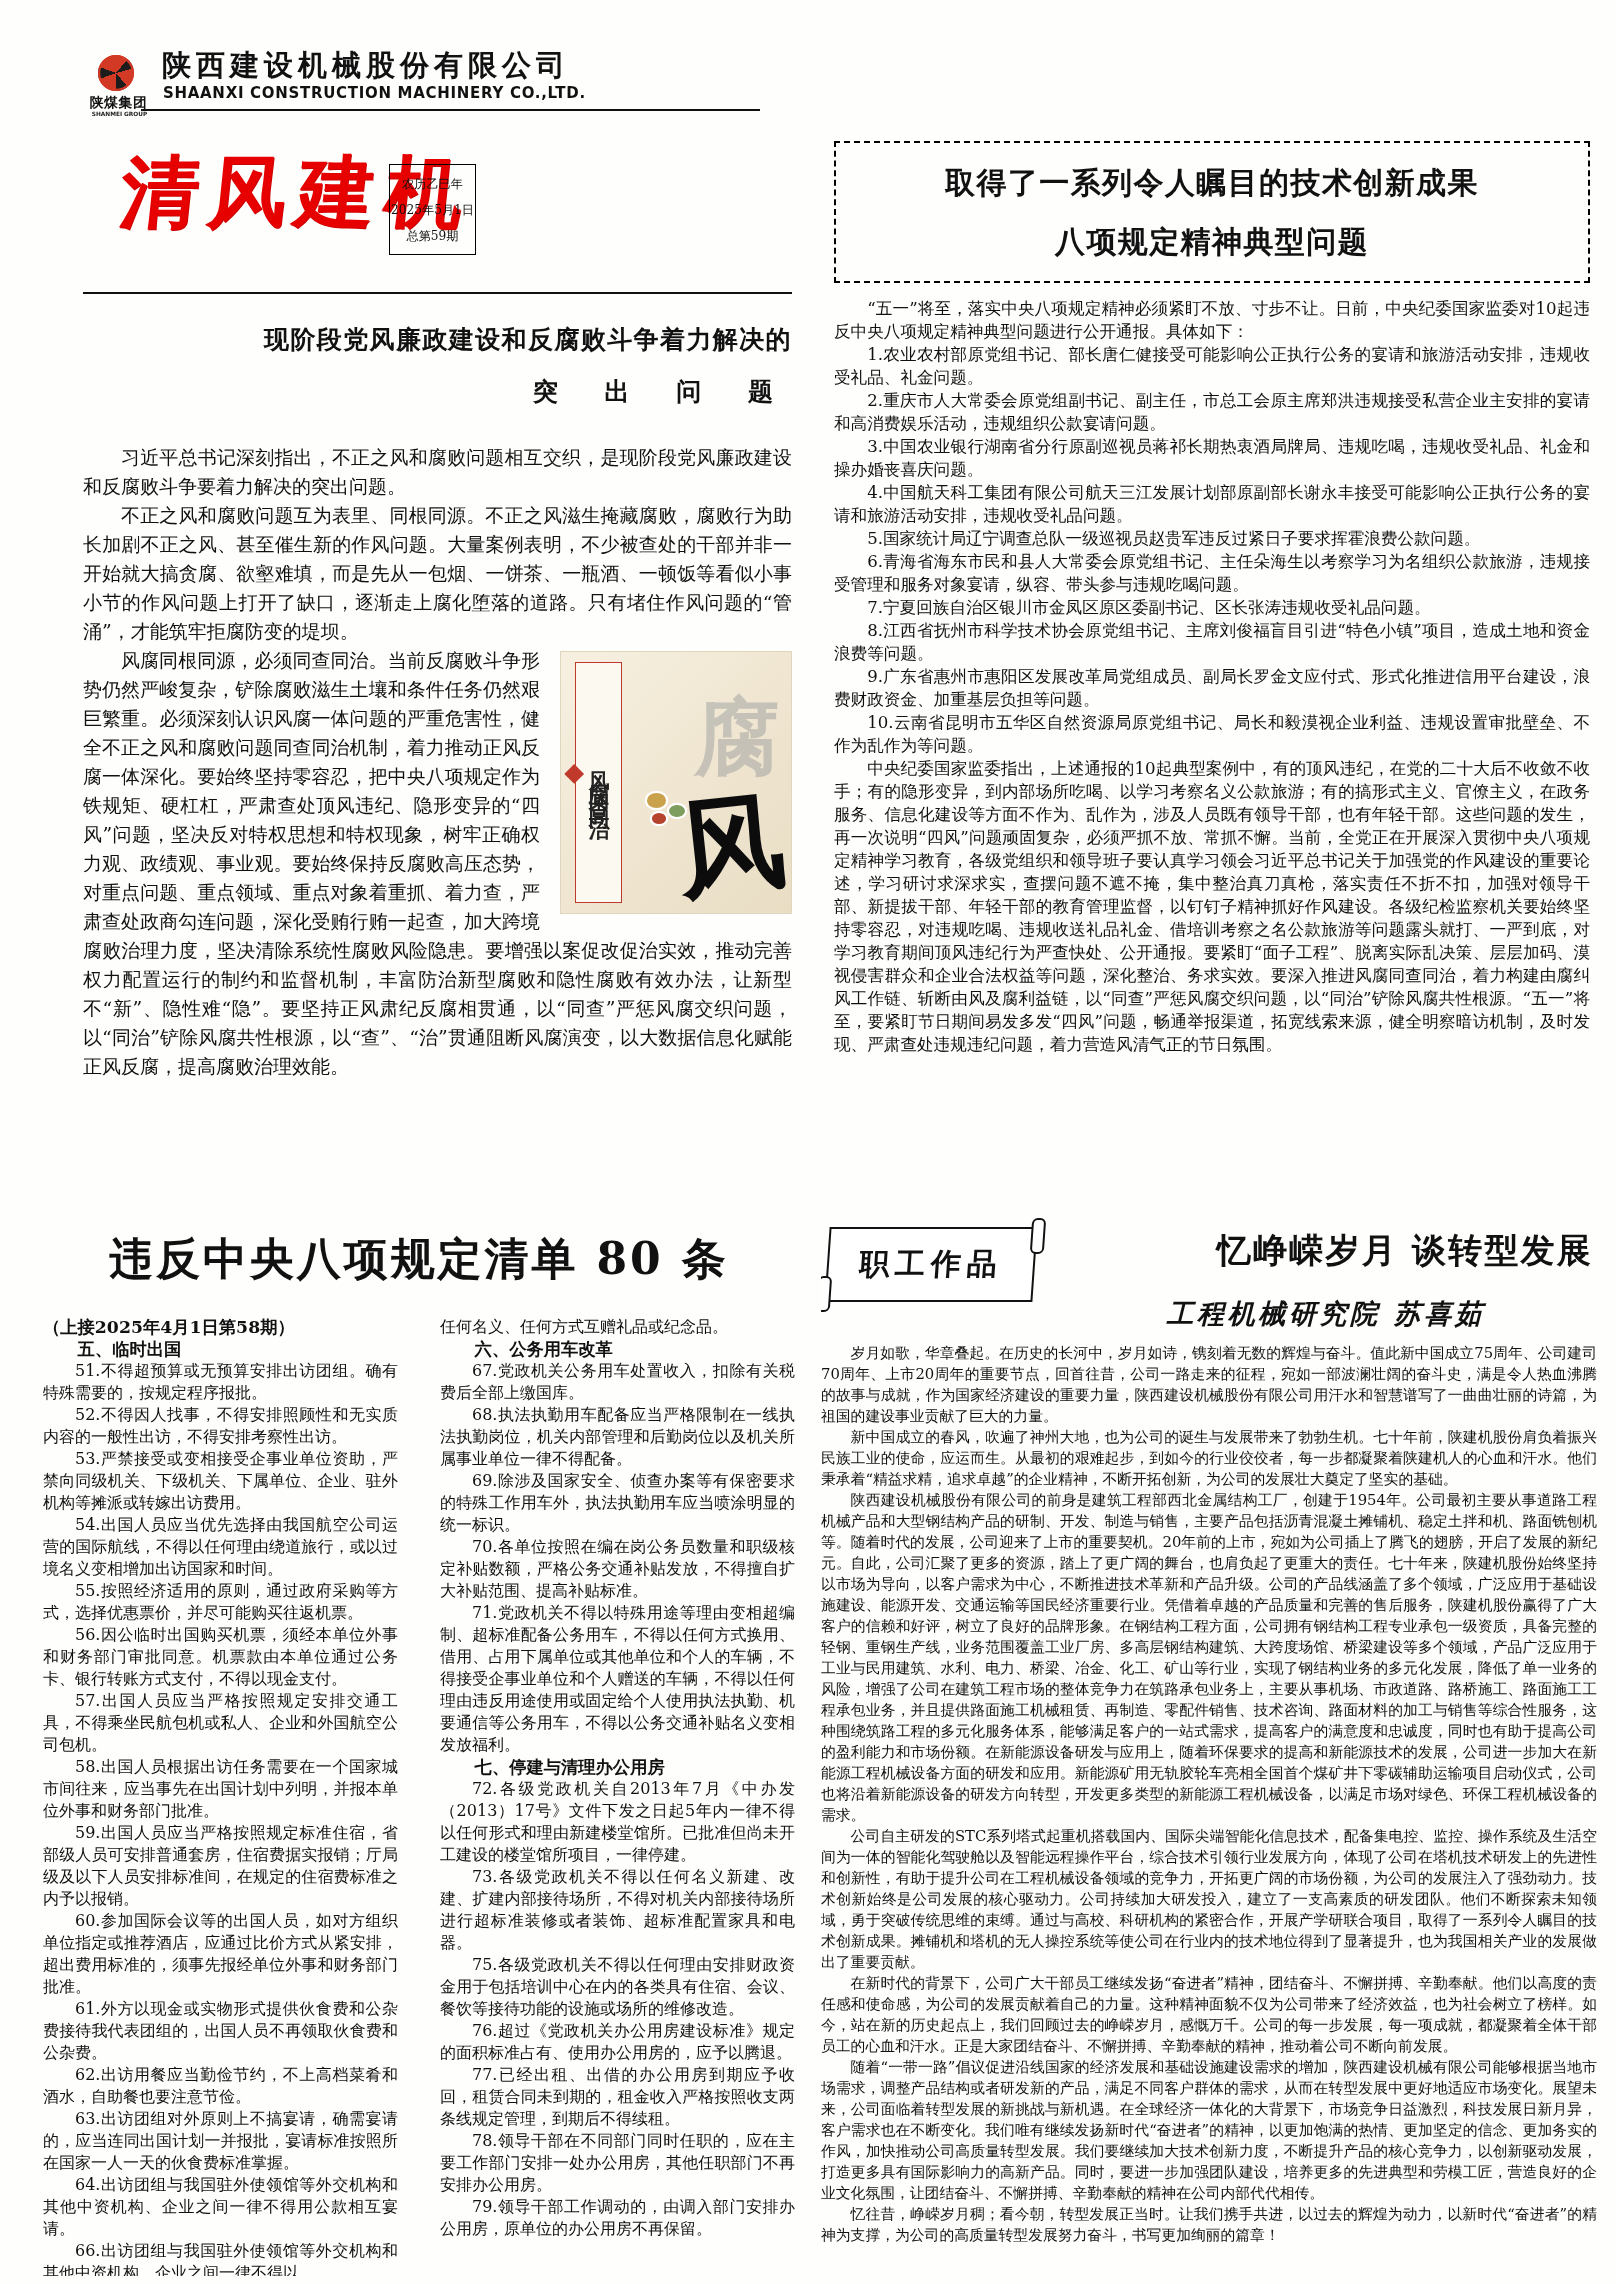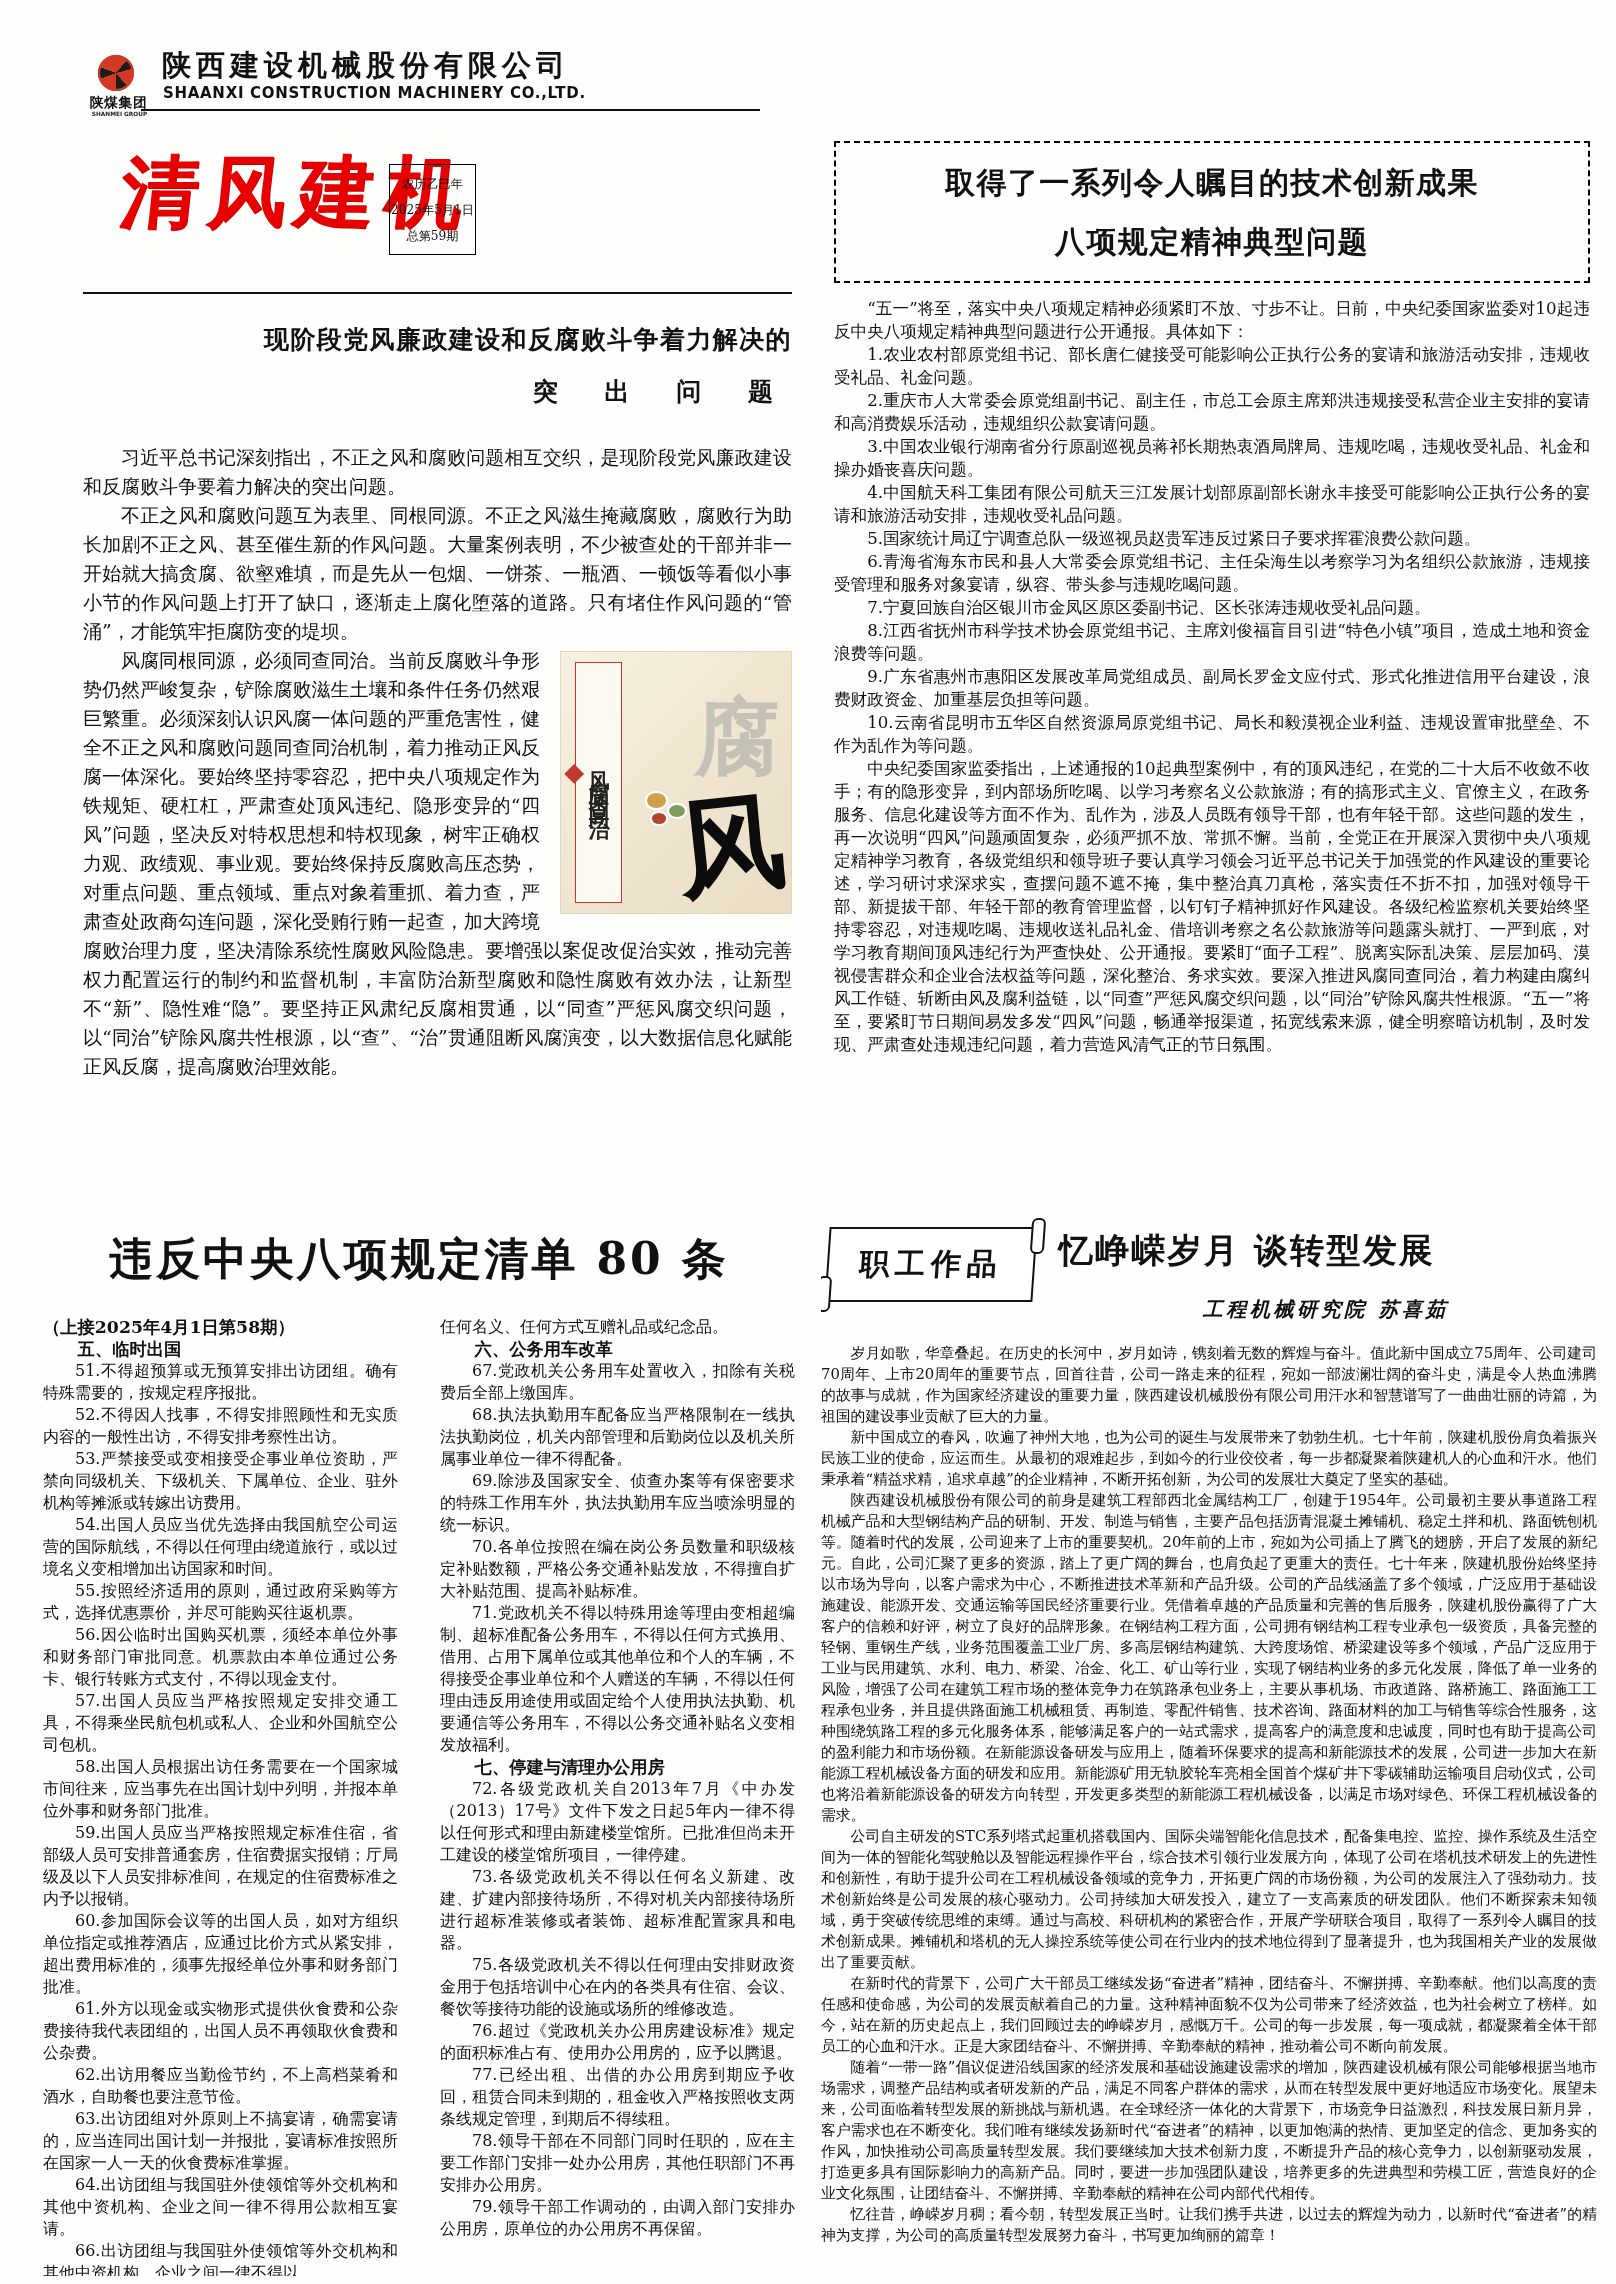--- a/index.html
+++ b/index.html
@@ -71,24 +71,24 @@
 
   
   .essay-section{position:absolute;left:821px;top:1218px;width:776px;height:1058px;overflow:hidden;}
   .essay-head{position:relative;height:114px;}
   .essay-badge{position:absolute;left:5.8px;top:8.6px;width:204px;height:71px;border:2.2px solid #111;background:#fff;
     display:flex;align-items:center;justify-content:center;font-size:30px;font-weight:bold;
     letter-spacing:5.8px;transform:skewX(-4deg);}
   .curl{position:absolute;width:10px;height:32px;border:2.2px solid #111;border-radius:5.8px;background:#fff;}
   .curl.tr{right:-10px;top:-11.5px;}
   .curl.bl{left:-10px;bottom:-11.5px;}
-  .essay-title{position:absolute;left:238px;top:10px;width:534px;text-align:left;
+  .essay-title{position:absolute;left:238px;top:10px;width:534px;text-align:right;
     font-size:34px;font-weight:bold;letter-spacing:2.2px;}
   .essay-byline{position:absolute;left:238px;top:78px;width:534px;text-align:center;
-    font-size:20px;font-style:italic;letter-spacing:3.6px;font-weight:bold;}
+    font-size:27px;font-style:italic;letter-spacing:3.6px;font-weight:bold;}
   .essay-body{margin-top:10px;}
   .essay-body p{margin:0;font-size:14.8px;line-height:21px;text-align:justify;text-indent:2em;}
 </style>
 </head>
 <body>
 
 <div class="page">
 
   <div class="logo-mark"></div>
   <div class="logo-group">陕煤集团</div>

